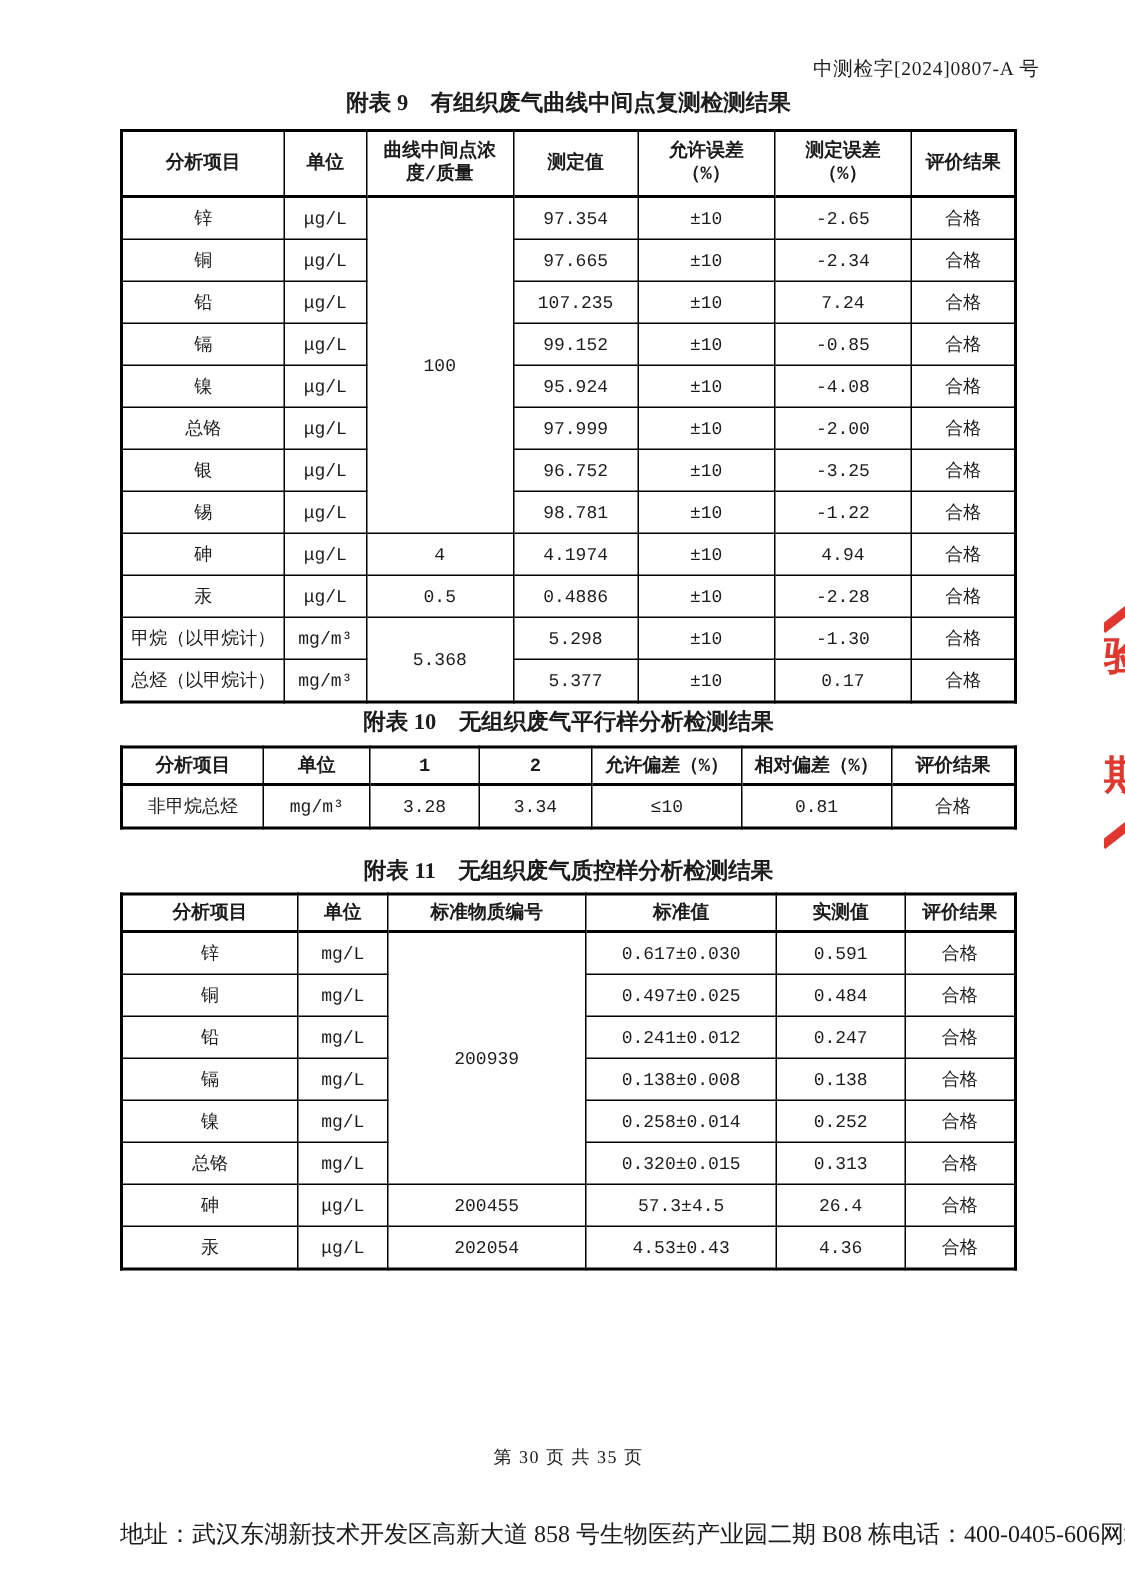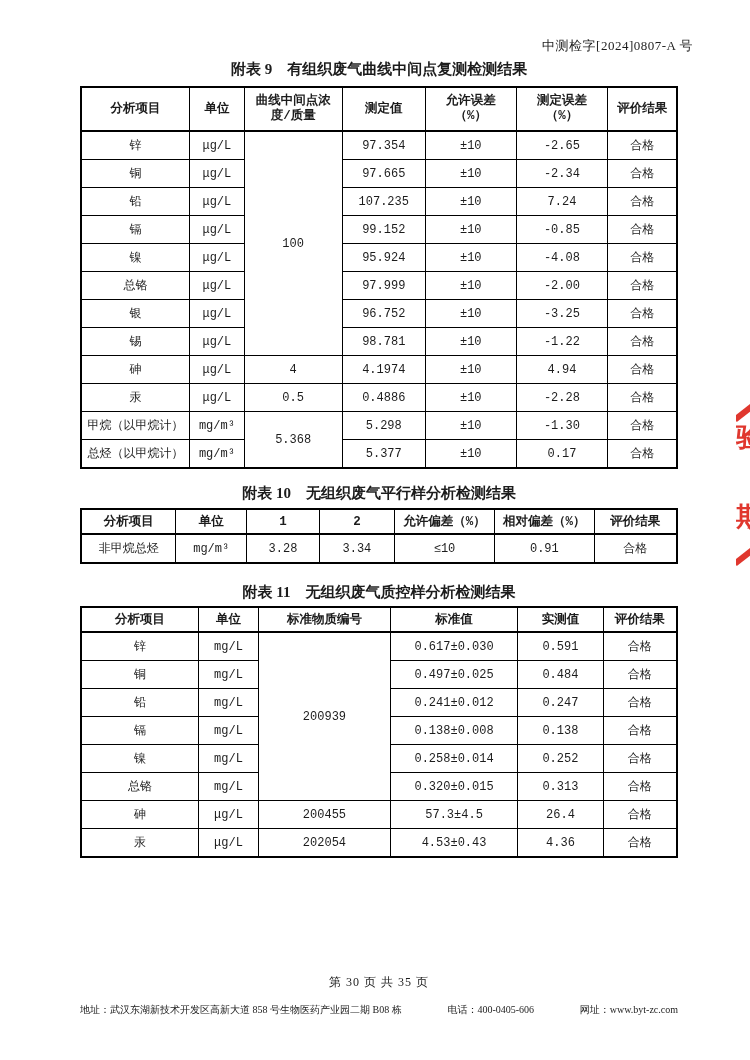--- a/index.html
+++ b/index.html
@@ -37,29 +37,29 @@
   }
   .t9{margin-top:8px;}
   .t9 th{height:38px;}
   .t9 td{height:27px;}
   .t10{margin-top:6px;}
   .t10 th{height:19px;}
   .t10 td{height:27px;text-align:center;}
   .t11{margin-top:5px;}
   .t11 th{height:19px;}
   .t11 td{height:27px;}
-  .title-10{margin-top:15px;font-family:Liberation Serif, serif;}
+  .title-10{margin-top:4px;font-family:Liberation Serif, serif;}
   .title-11{margin-top:19px;}
   .hdr-line{display:block;line-height:15px;}
   .page-info{
     margin-top:116px;text-align:center;font-size:12px;letter-spacing:1px;
   }
   .address-row{
-    margin-top:12px;display:flex;justify-content:space-between;
-    font-size:10px;white-space:nowrap;align-items:center;
+    margin-top:33px;display:flex;justify-content:space-between;
+    font-size:16px;white-space:nowrap;align-items:center;
   }
   .seal{
     position:absolute;right:0;top:392px;width:14px;height:202px;
     overflow:hidden;pointer-events:none;
   }
   .seal-stroke{
     position:absolute;background:#e0372e;width:28px;height:6px;
   }
   .seal-stroke.s1{left:-4px;top:16px;transform:rotate(-38deg);}
   .seal-stroke.s2{left:-4px;top:160px;transform:rotate(-38deg);}
@@ -244,21 +244,21 @@
           <th>评价结果</th>
         </tr>
       </thead>
       <tbody>
         <tr>
           <td>非甲烷总烃</td>
           <td>mg/m³</td>
           <td>3.28</td>
           <td>3.34</td>
           <td>≤10</td>
-          <td>0.91</td>
+          <td>0.81</td>
           <td>合格</td>
         </tr>
       </tbody>
     </table>
 
     <div class="tbl-title title-11">附表 11　无组织废气质控样分析检测结果</div>
     <table class="t11">
       <colgroup>
         <col style="width:19.7%">
           <col style="width:10.1%">

